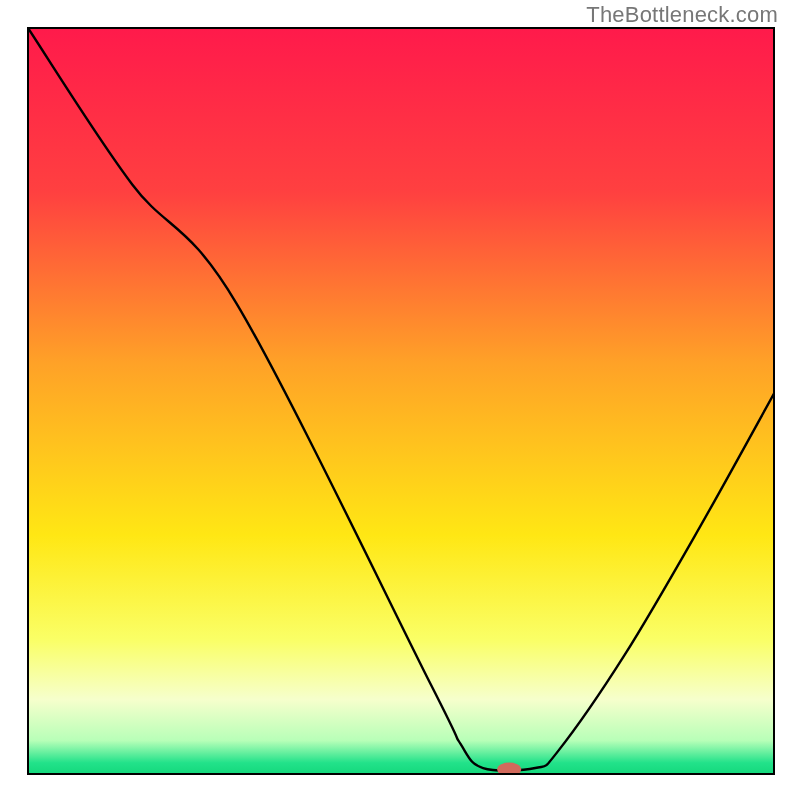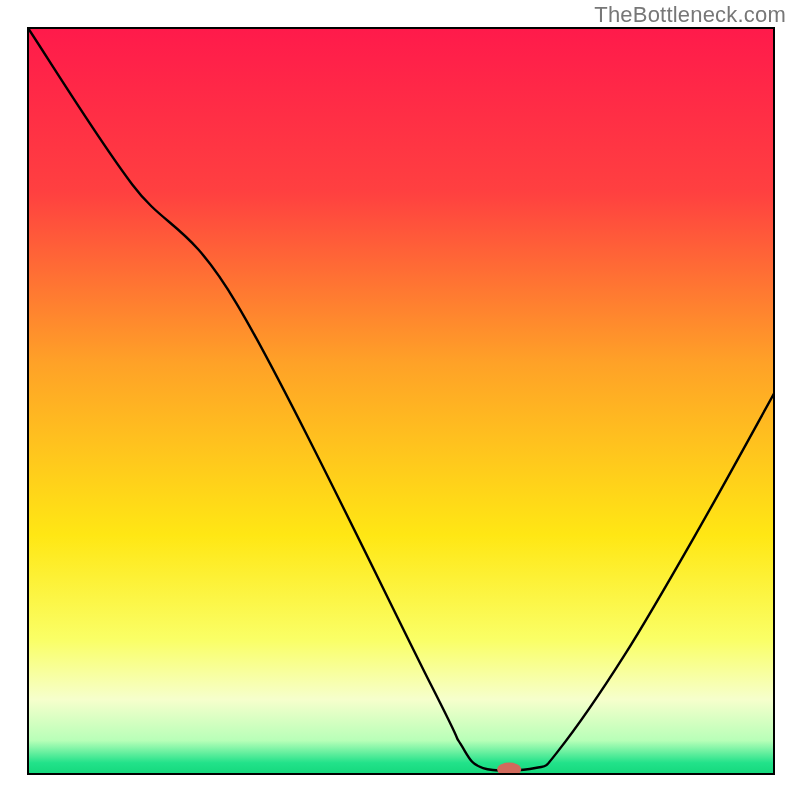--- a/index.html
+++ b/index.html
@@ -11,21 +11,21 @@
     overflow: hidden;
   }
   .container {
     position: relative;
     width: 800px;
     height: 800px;
   }
   .watermark {
     position: absolute;
     top: 2px;
-    right: 14px;
+    right: 22px;
     font-family: Arial, Helvetica, sans-serif;
     font-size: 22px;
     color: #777777;
     font-weight: 500;
     letter-spacing: 0.2px;
     text-align: right;
   }
   svg {
     display: block;
   }

